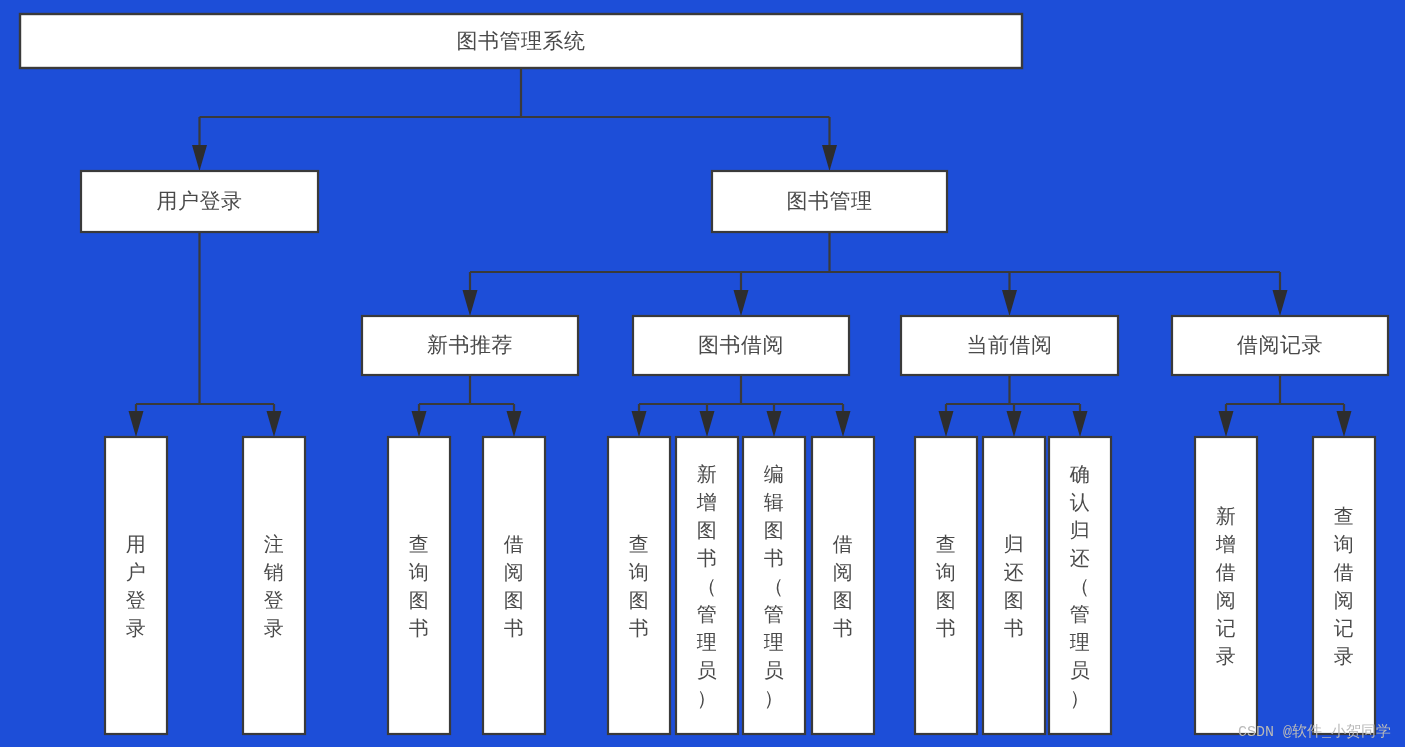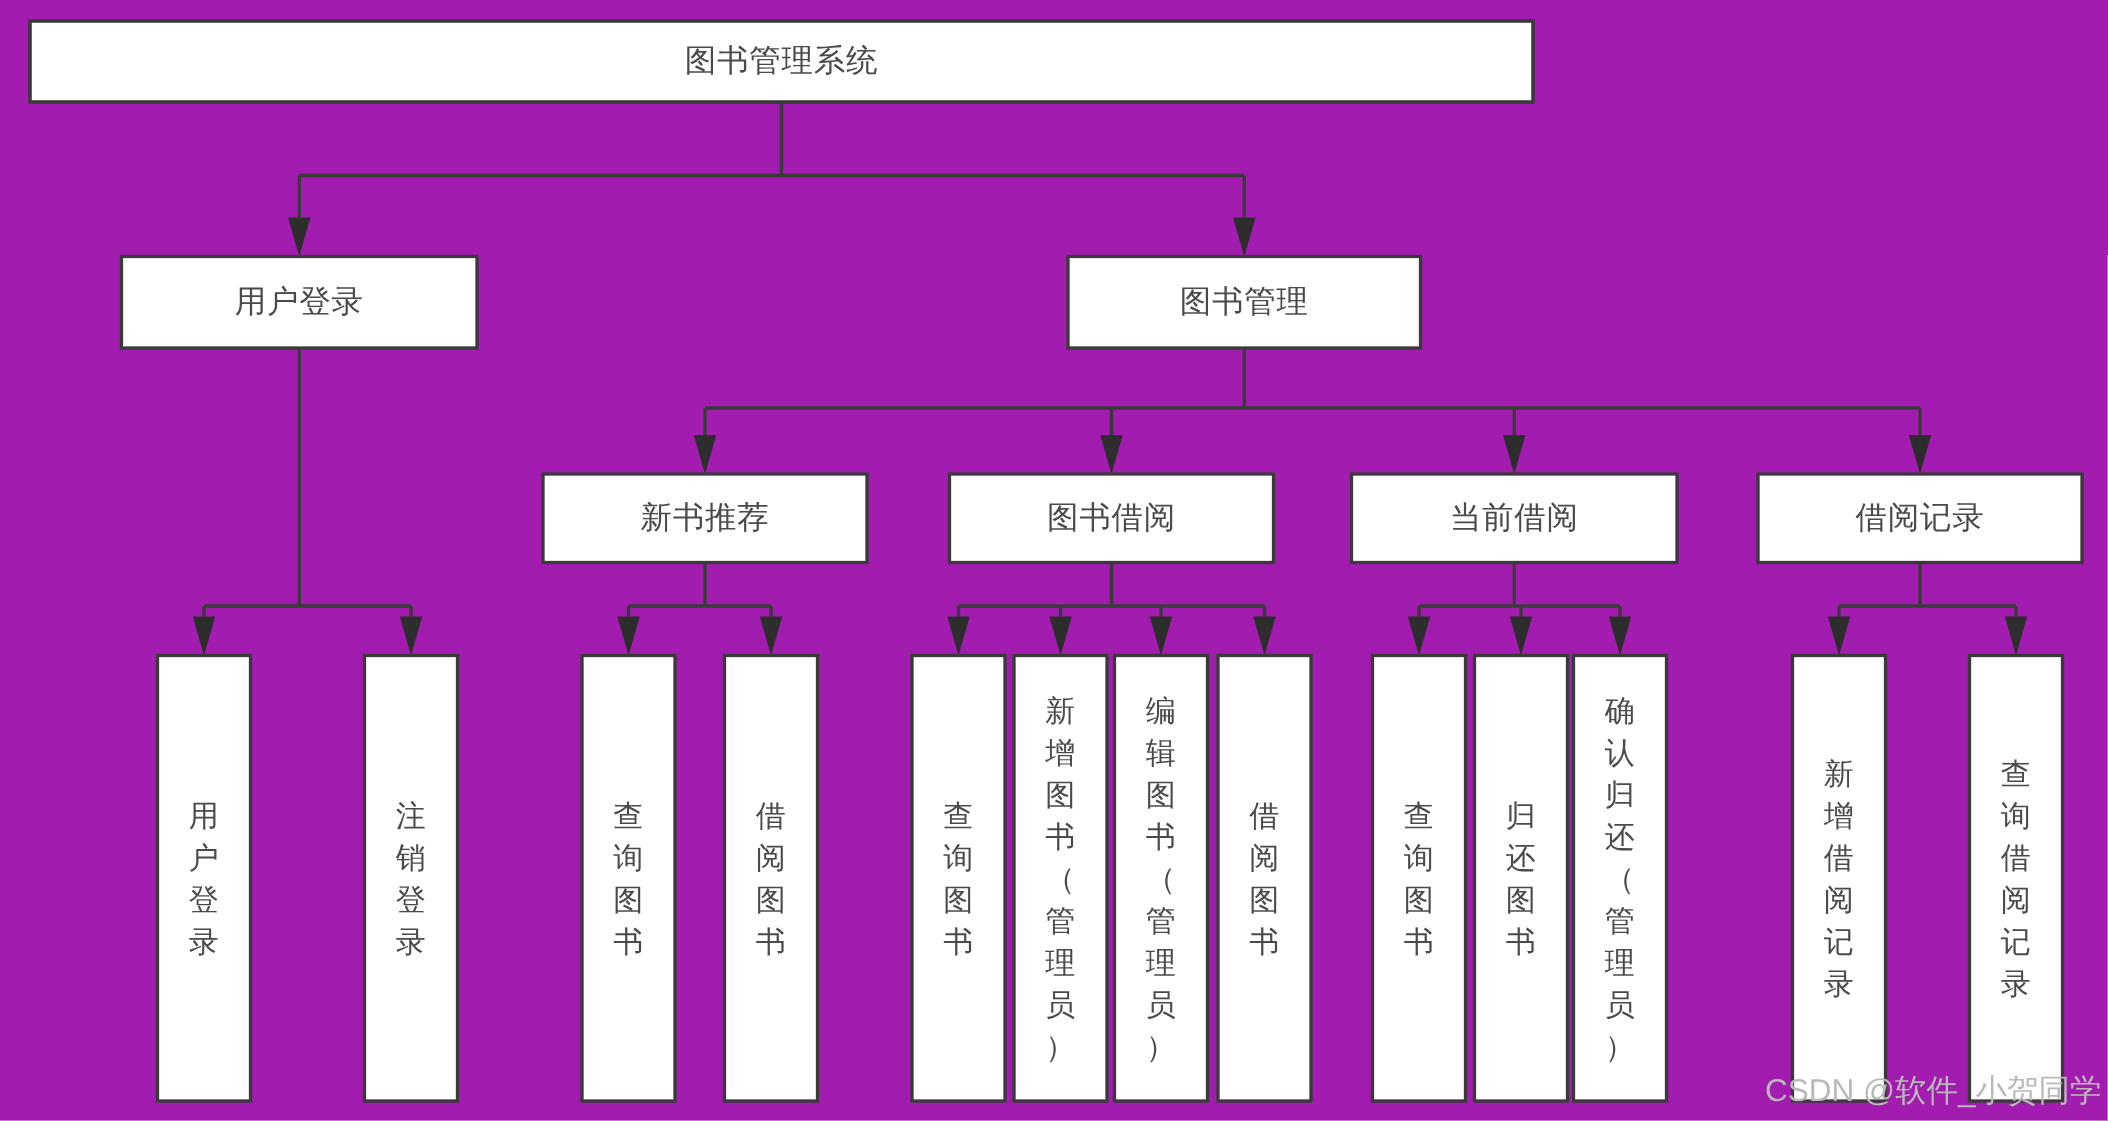--- a/index.html
+++ b/index.html
@@ -12,21 +12,21 @@
     width: 1405px;
     height: 747px;
     font-family: "Liberation Sans", "DejaVu Sans", sans-serif;
     overflow: hidden;
     position: relative;
   }
   #diagram-root {
     position: relative;
     width: 1405px;
     height: 747px;
-    background: #a21caf;
+    background: #1d4ed8;
   }
   svg.diagram-canvas {
     position: absolute;
     left: 0;
     top: 0;
     width: 1405px;
     height: 747px;
     display: block;
   }
   .node-box {
@@ -54,24 +54,24 @@
     dominant-baseline: middle;
     text-anchor: middle;
     letter-spacing: 0.5px;
   }
   .node-label.leaf-label {
     font-size: 20px;
     text-anchor: middle;
   }
   .watermark-text {
     position: absolute;
-    right: 4px;
+    right: 14px;
     bottom: 6px;
-    font-family: Liberation Sans, sans-serif;
-    font-size: 21px;
+    font-family: Liberation Mono, monospace;
+    font-size: 15px;
     color: #b9b9b9;
     white-space: nowrap;
     user-select: none;
   }
 </style>
 </head>
 <body>
 
 <div id="diagram-root">
 

